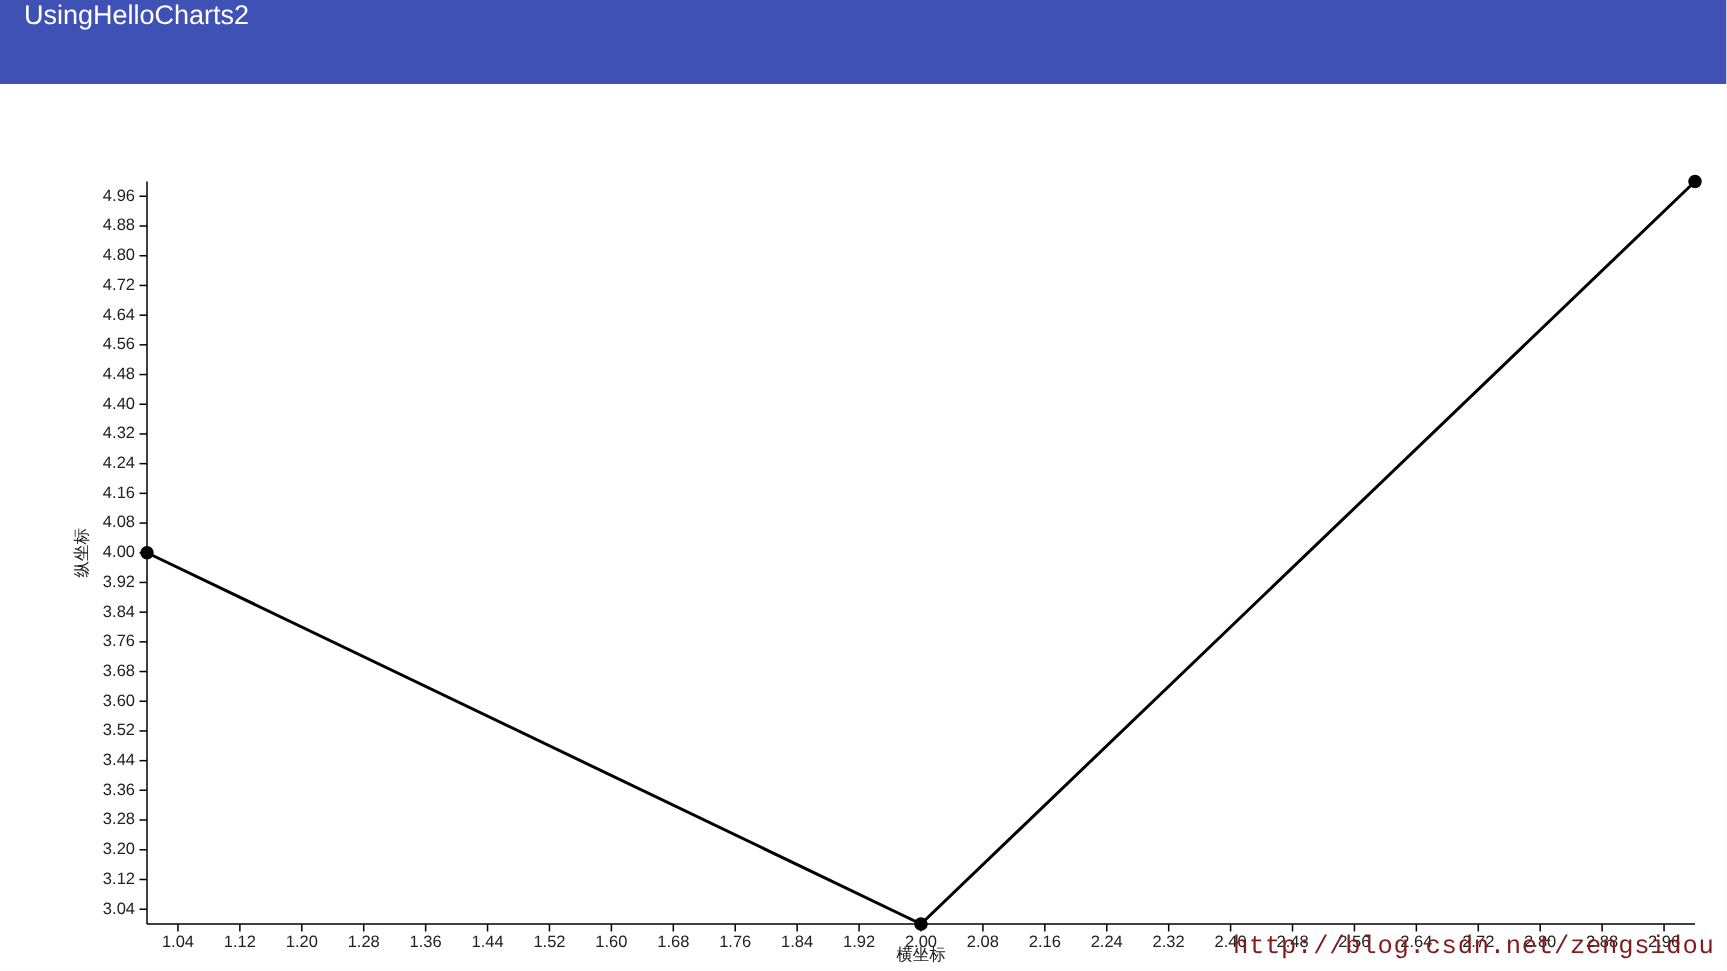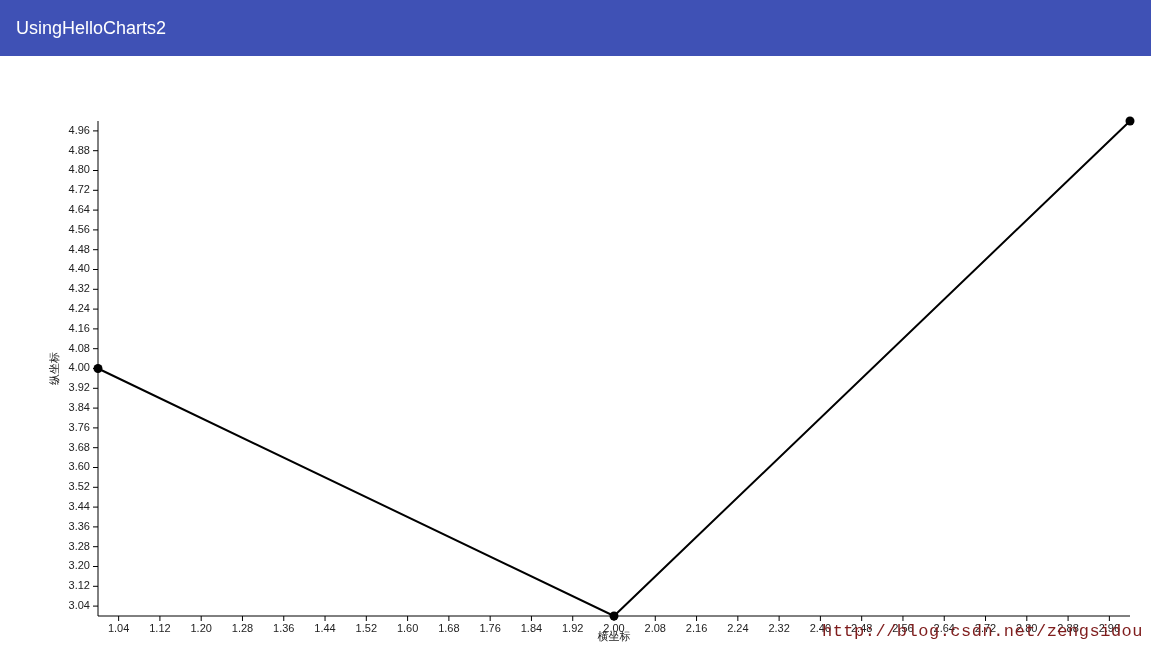--- a/index.html
+++ b/index.html
@@ -1,17 +1,17 @@
 <!DOCTYPE html>
 <html><head>
   <meta charset="utf-8">
   <style>
     * { box-sizing: border-box; margin: 0; padding: 0; }
     html, body { width: 1151px; height: 647px; font-family: Arial, sans-serif; background: #fafafa; overflow: hidden; }
-    .app-bar { background: #3f51b5; color: #fff; height: 56px; display: flex; align-items: center; padding: 0 16px; font-size: 18px; }
+    .app-bar { background: #3f51b5; color: #fff; height: 56px; display: flex; align-items: flex-start; padding: 0 16px; font-size: 18px; }
     .chart-area { position: relative; width: 100%; height: calc(647px - 56px); background: #fff; }
     svg { display: block; }
     .tick-line { stroke: #000; stroke-width: 1; }
     .axis-line { stroke: #000; stroke-width: 1; }
     .y-tick-label { font-size: 11px; fill: #222; text-anchor: end; dominant-baseline: middle; }
     .x-tick-label { font-size: 11px; fill: #222; text-anchor: middle; dominant-baseline: hanging; }
     .axis-label { font-size: 11px; fill: #222; text-anchor: middle; }
     .data-line { stroke: #000; stroke-width: 2; fill: none; }
     .data-point { fill: #000; }
     .watermark { position: absolute; right: 8px; bottom: 6px; color: #7f1d1d; font-size: 17px; font-family: "Courier New", monospace; letter-spacing: 0.5px; }

